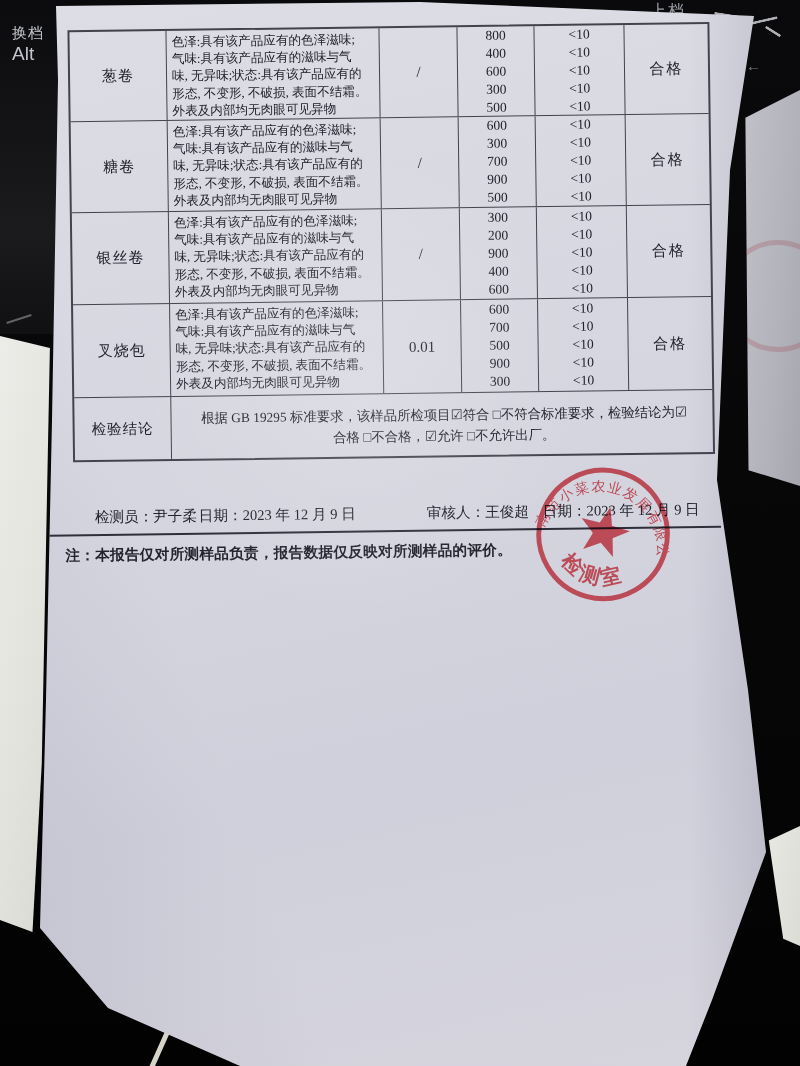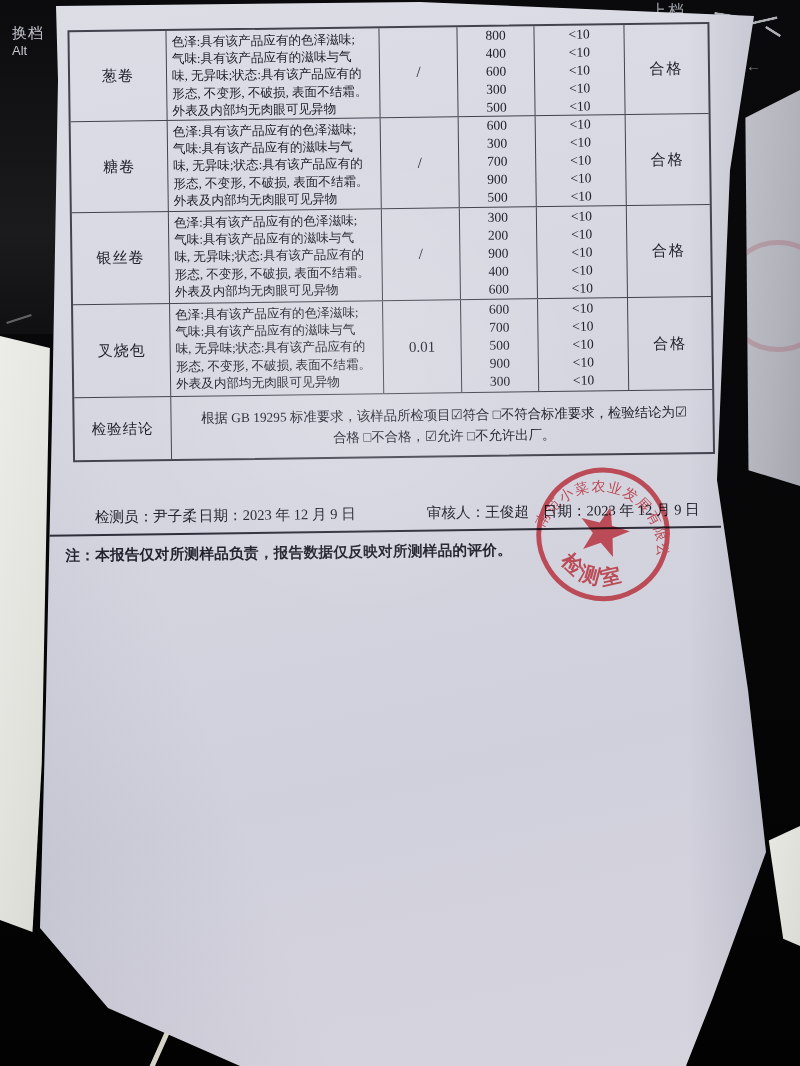--- a/index.html
+++ b/index.html
@@ -11,21 +11,21 @@
   html,body{background:#070708;}
   body{font-family:"Liberation Serif","DejaVu Serif",serif;color:var(--ink);}
   .scene{position:relative;width:800px;height:1066px;overflow:hidden;
          background:linear-gradient(180deg,#0a0a0c 0%,#060607 60%,#020203 100%);}
 
   
   .kb-left{position:absolute;left:0;top:0;width:66px;height:334px;
            background:linear-gradient(180deg,#0b0b0d,#1b1b1e 70%,#101013);}
   .key-label{position:absolute;color:#c2c6cc;text-align:center;}
   .alt-line1{left:12px;top:24px;font-size:15px;letter-spacing:1px;}
-  .alt-line2{left:12px;top:43px;font-size:13px;font-family:"Liberation Sans",sans-serif;}
+  .alt-line2{left:12px;top:43px;font-size:19px;font-family:"Liberation Sans",sans-serif;}
   .shift-label{position:absolute;left:650px;top:1px;font-size:16px;color:#9ba0a8;letter-spacing:2px;}
   .arrow-label{position:absolute;left:746px;top:58px;font-size:15px;color:#7d828c;}
   .mark{position:absolute;border-top:3px solid #c9ccd2;opacity:.85;border-radius:2px;}
   .mark1{left:714px;top:14px;width:30px;transform:rotate(9deg);}
   .mark2{left:742px;top:20px;width:36px;transform:rotate(-13deg);}
   .mark3{left:764px;top:30px;width:18px;transform:rotate(32deg);}
 
   .surface-left{position:absolute;left:0;top:330px;width:58px;height:602px;
                 background:linear-gradient(100deg,#ececE8,#e2e2dd 60%,#d8d8d3);
                 clip-path:polygon(0 1%,86% 3%,72% 72%,56% 100%,0 98%);}

